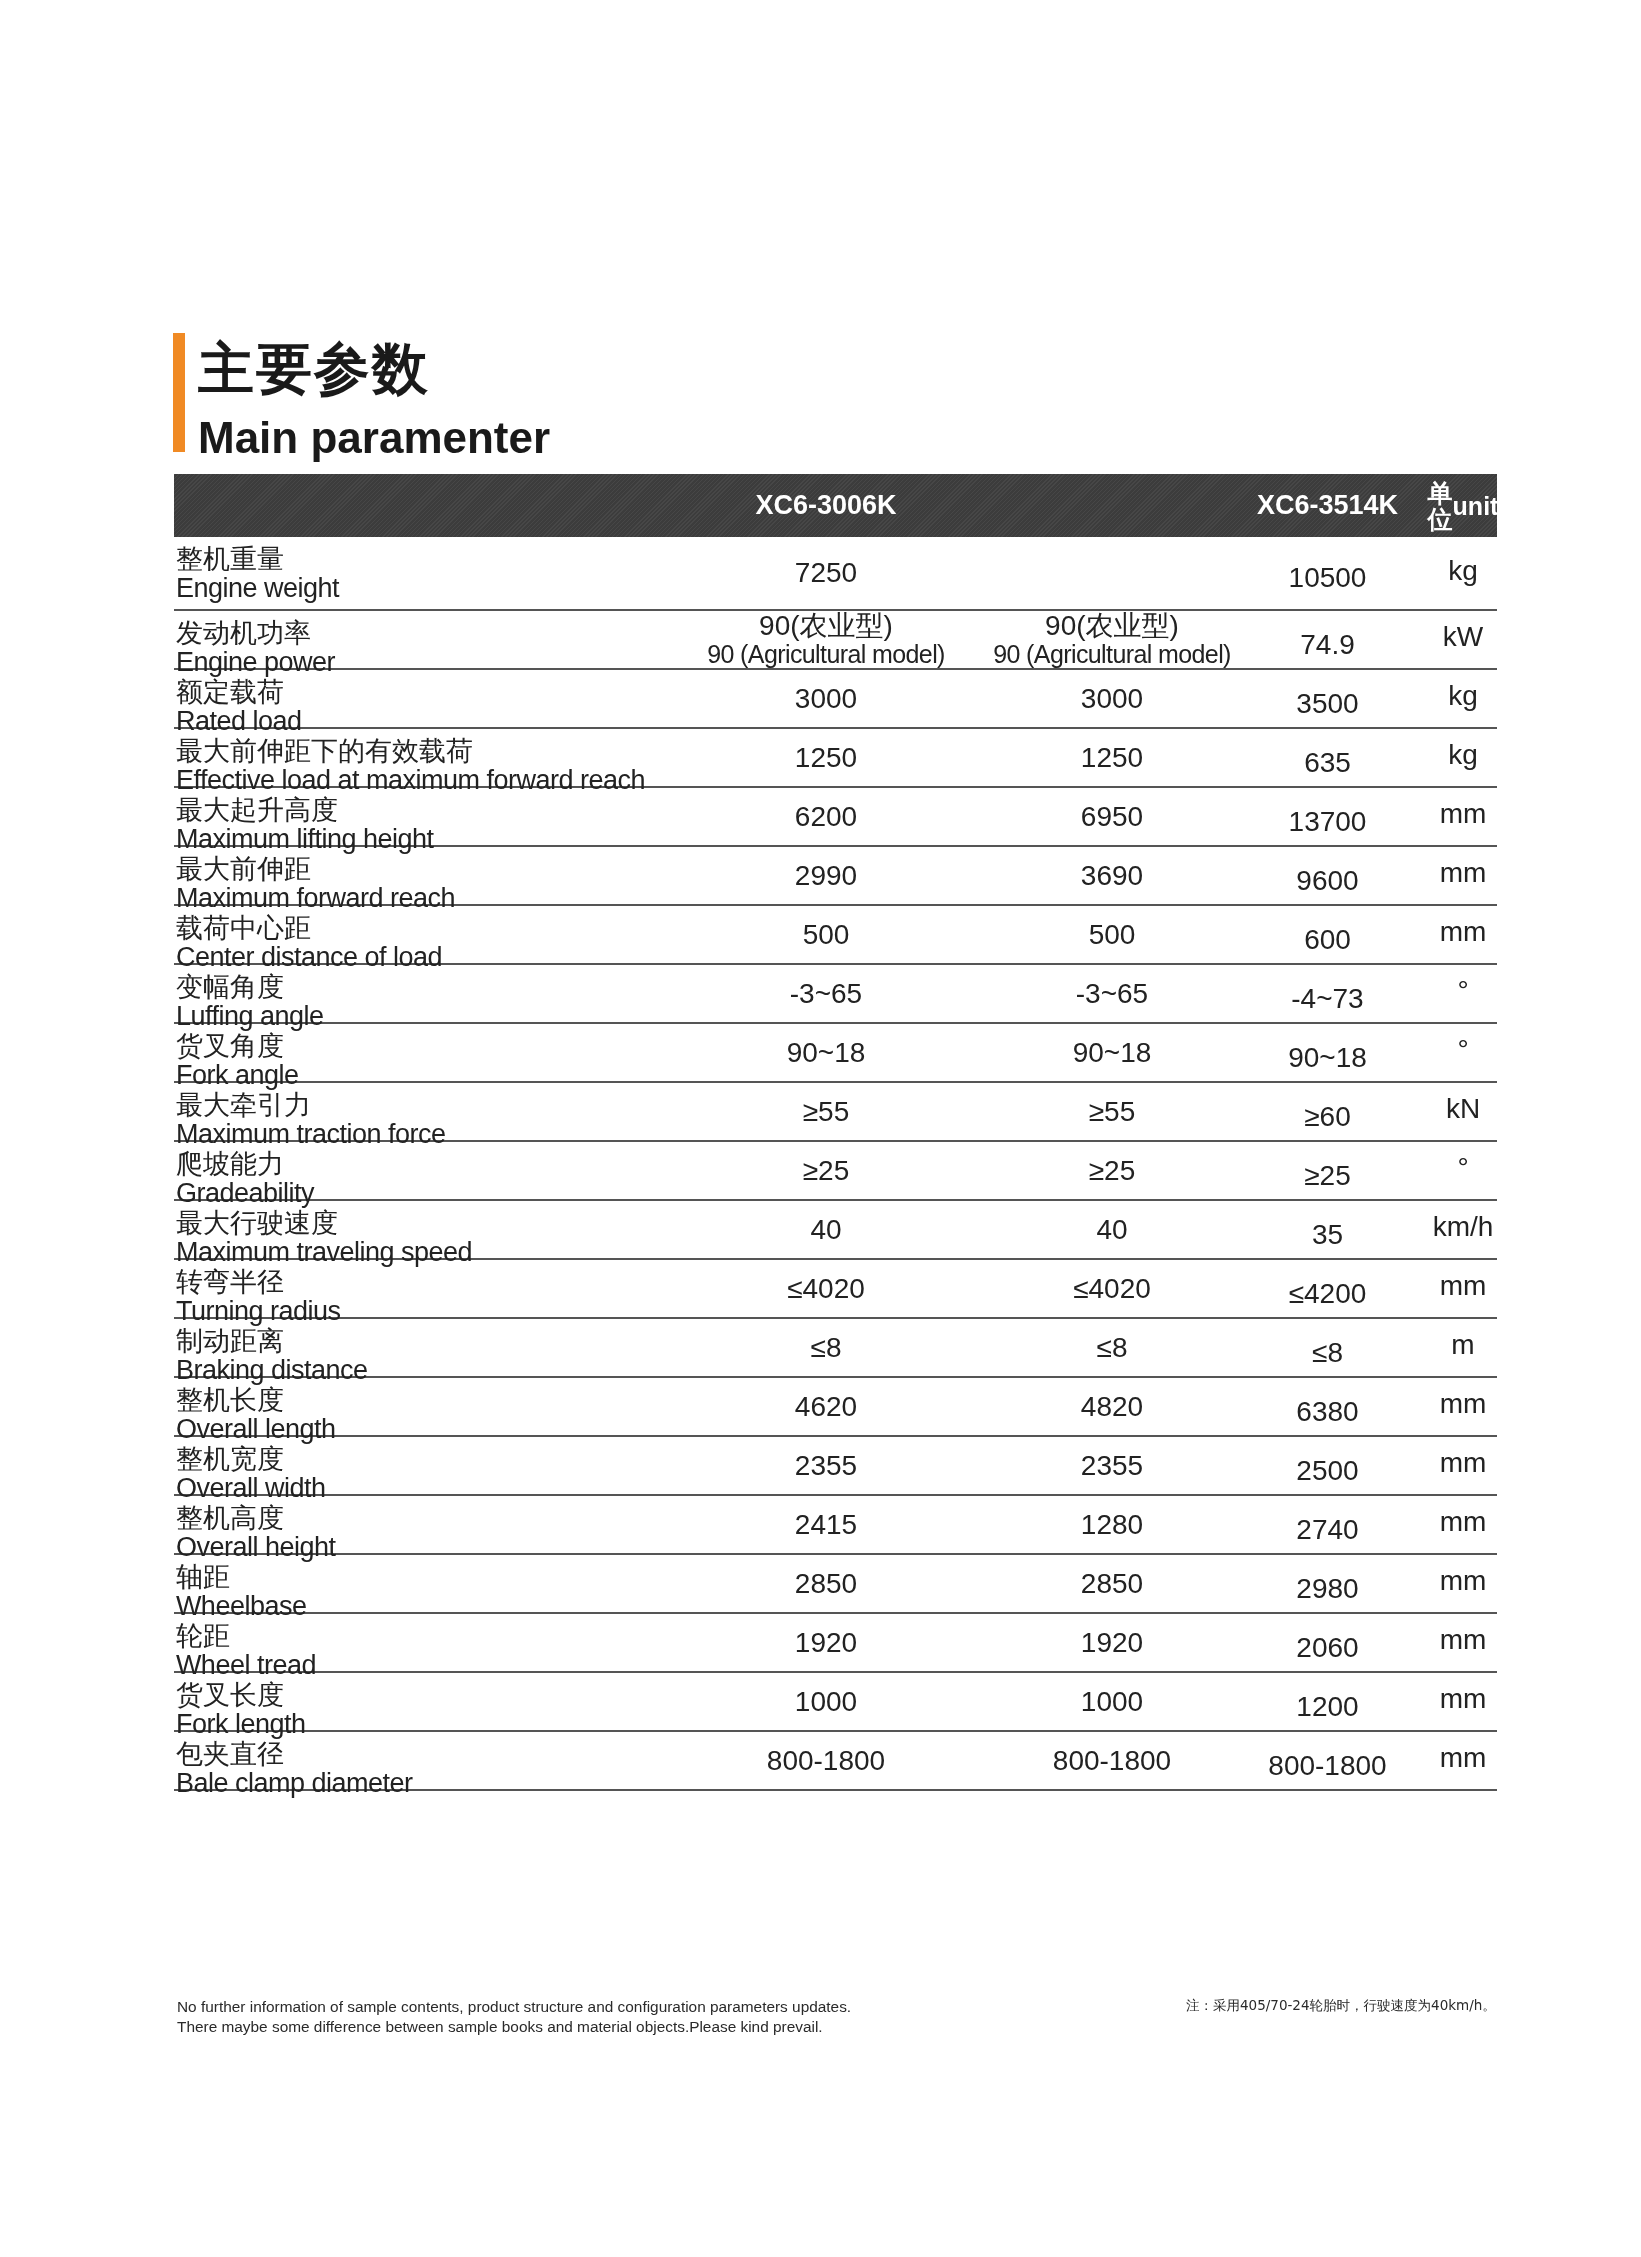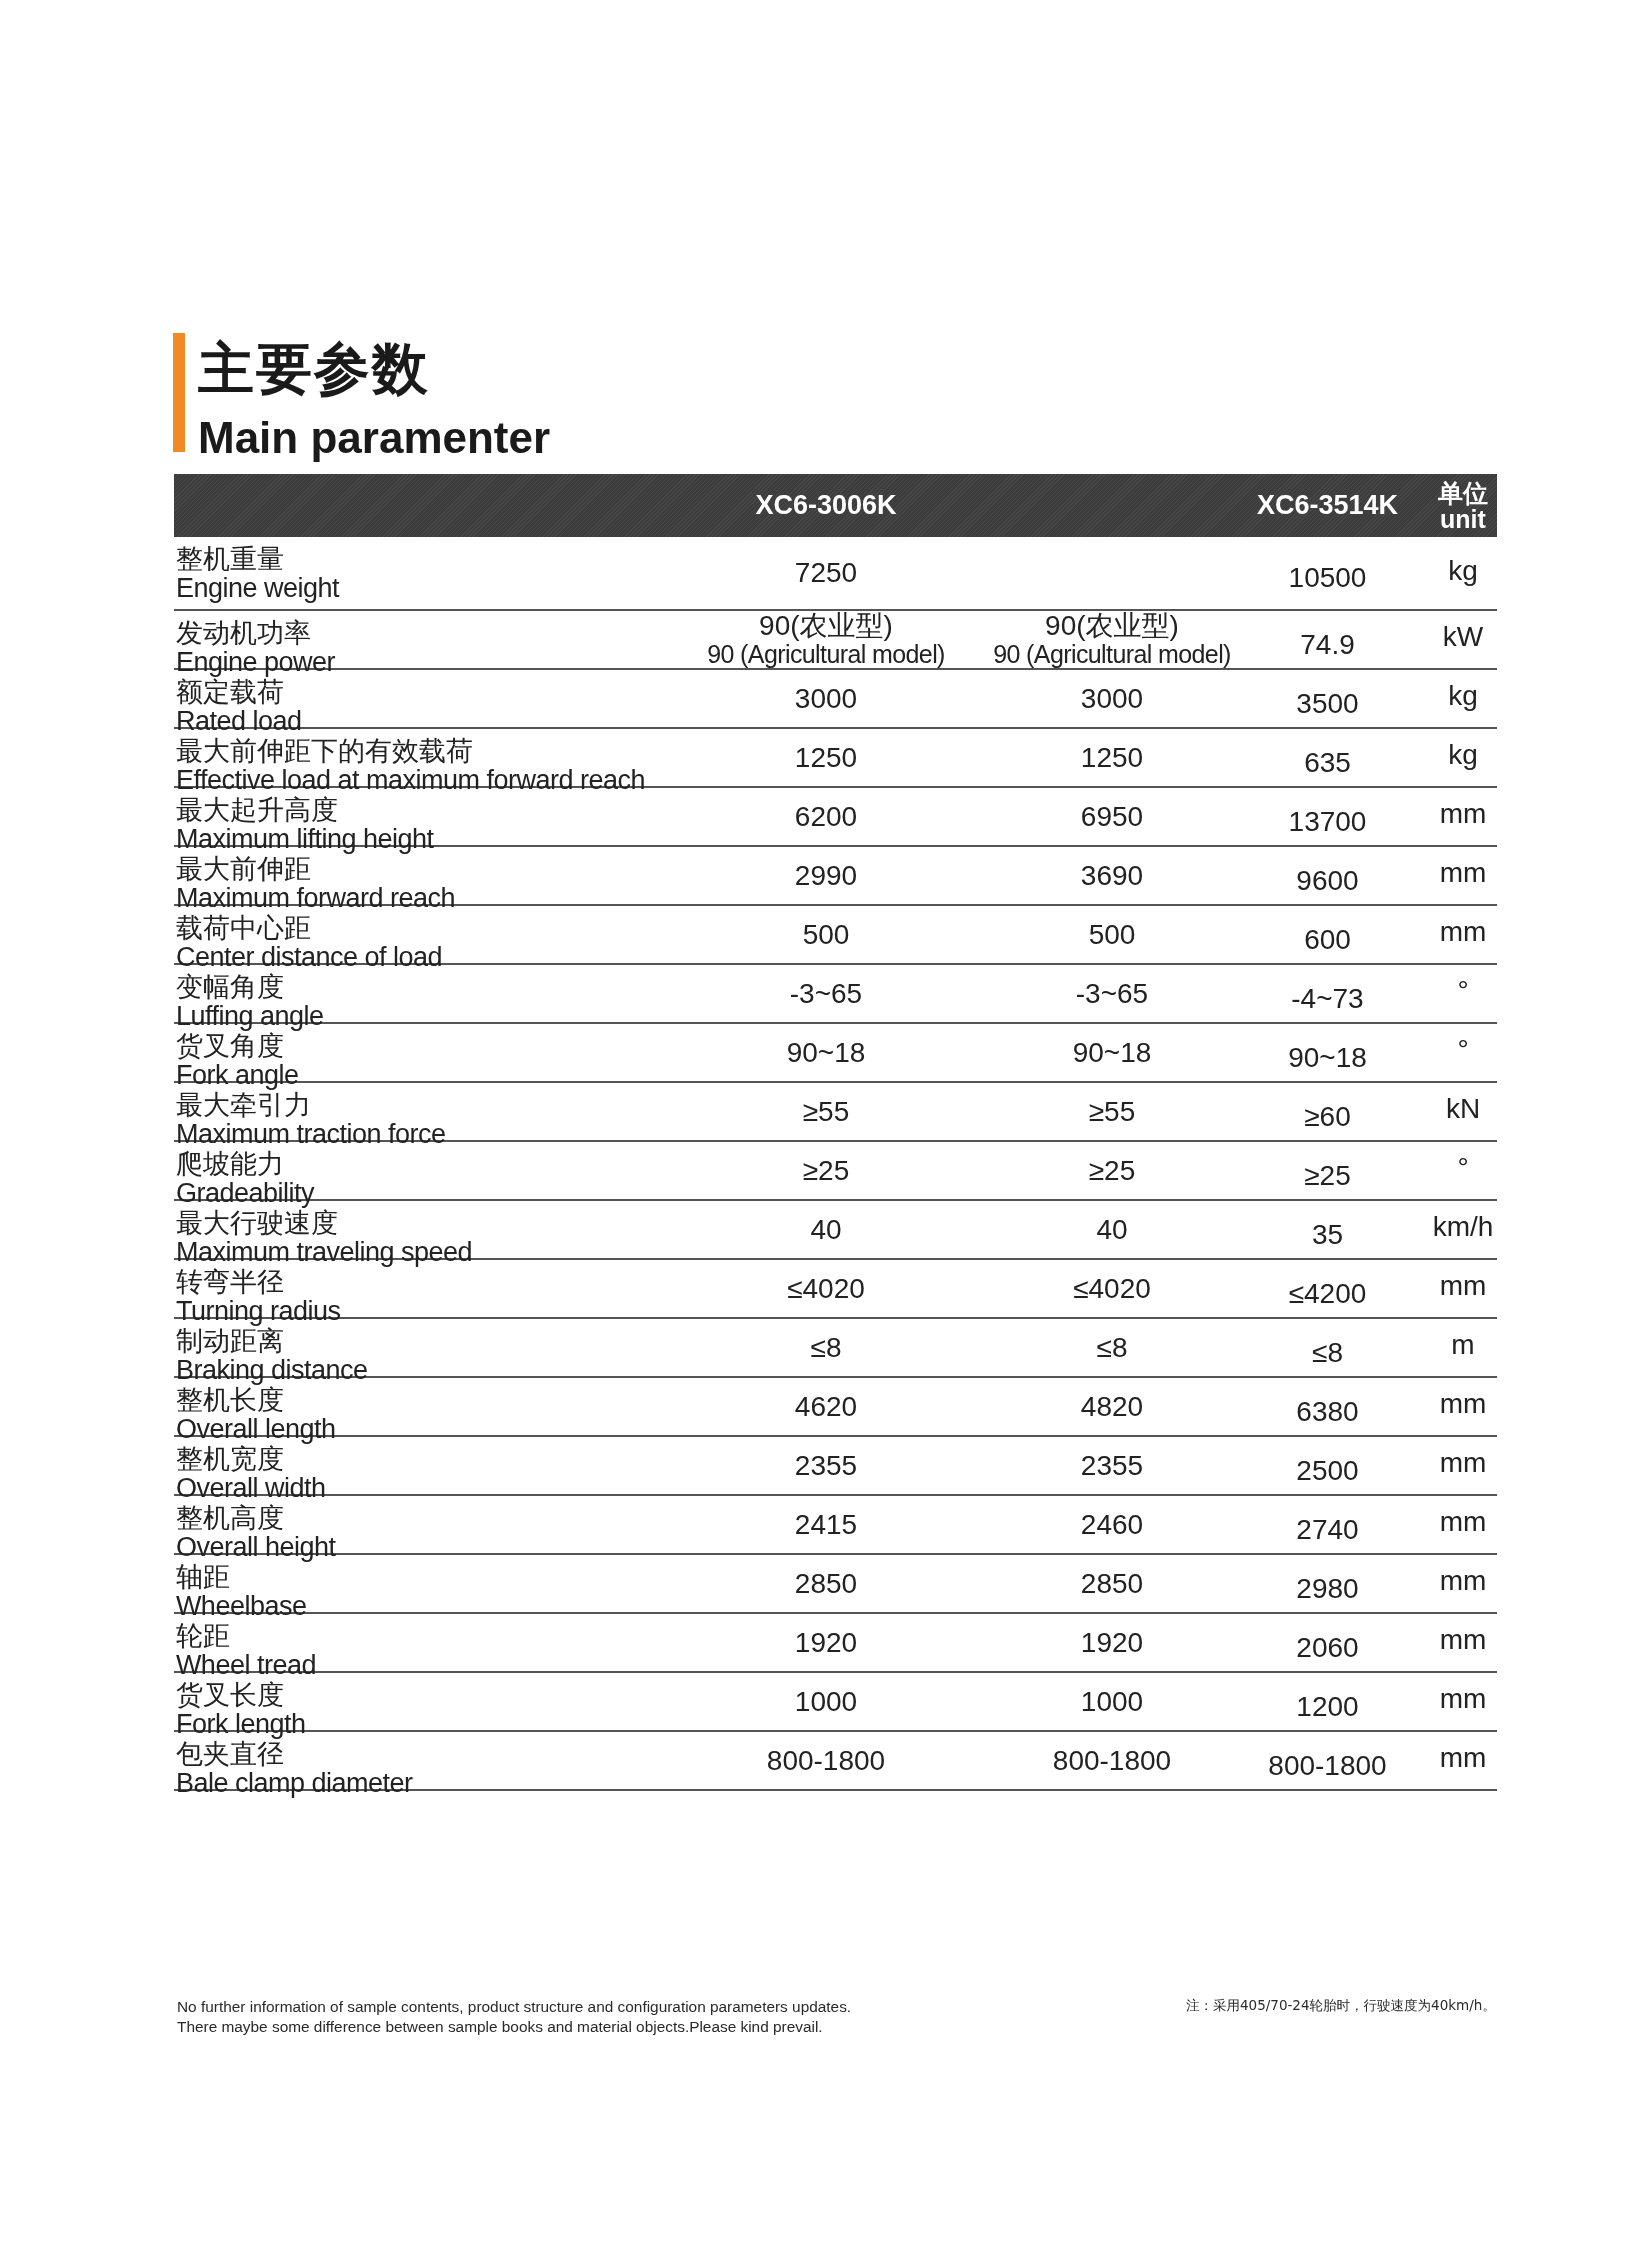--- a/index.html
+++ b/index.html
@@ -14,21 +14,21 @@
     .thead {
       height: 63px; position: relative;
       background-color: #3c3c3c;
       background-image: repeating-linear-gradient(135deg, rgba(255,255,255,0.06) 0px, rgba(255,255,255,0.06) 1px, rgba(0,0,0,0) 1px, rgba(0,0,0,0) 2.9px);
       color: #ffffff;
     }
     .th { position: absolute; top: 0; height: 63px; display: flex; align-items: center; justify-content: center; font-weight: bold; font-size: 27px; }
     .th.c1 { left: 541px; width: 222px; }
     .th.c2 { left: 827px; width: 222px; margin-top: 47px; }
     .th.c3 { left: 1057px; width: 193px; }
-    .th.unit { left: 1255px; width: 68px; flex-direction: column; line-height: 26px; font-size: 25px; }
+    .th.unit { left: 1255px; width: 68px; line-height: 26px; font-size: 25px; }
 
     .row { position: relative; height: 59px; border-bottom: 2.9px solid #555555; }
     .row.first { height: 74px; }
     .label { position: absolute; left: 1.9px; top: 5.8px; }
     .label .zh { font-size: 27px; line-height: 31px; color: #222; font-family: "DejaVu Sans", sans-serif; }
     .label .en { font-size: 27px; line-height: 29px; color: #222; letter-spacing: -0.5px; }
     .cell { position: absolute; top: 0; height: 100%; display: flex; align-items: center; justify-content: center; font-size: 28px; color: #222; text-align: center; }
     .cell.c1 { left: 541px; width: 222px; }
     .cell.c2 { left: 827px; width: 222px; }
     .cell.c3 { left: 1057px; width: 193px; padding-top: 10px; }
@@ -222,21 +222,21 @@
         <div class="cell c2">2355</div>
         <div class="cell c3">2500</div>
         <div class="cell unit">mm</div>
       </div>
       <div class="row">
         <div class="label">
           <div class="zh">整机高度</div>
           <div class="en">Overall height</div>
         </div>
         <div class="cell c1">2415</div>
-        <div class="cell c2">2460</div>
+        <div class="cell c2">1280</div>
         <div class="cell c3">2740</div>
         <div class="cell unit">mm</div>
       </div>
       <div class="row">
         <div class="label">
           <div class="zh">轴距</div>
           <div class="en">Wheelbase</div>
         </div>
         <div class="cell c1">2850</div>
         <div class="cell c2">2850</div>

